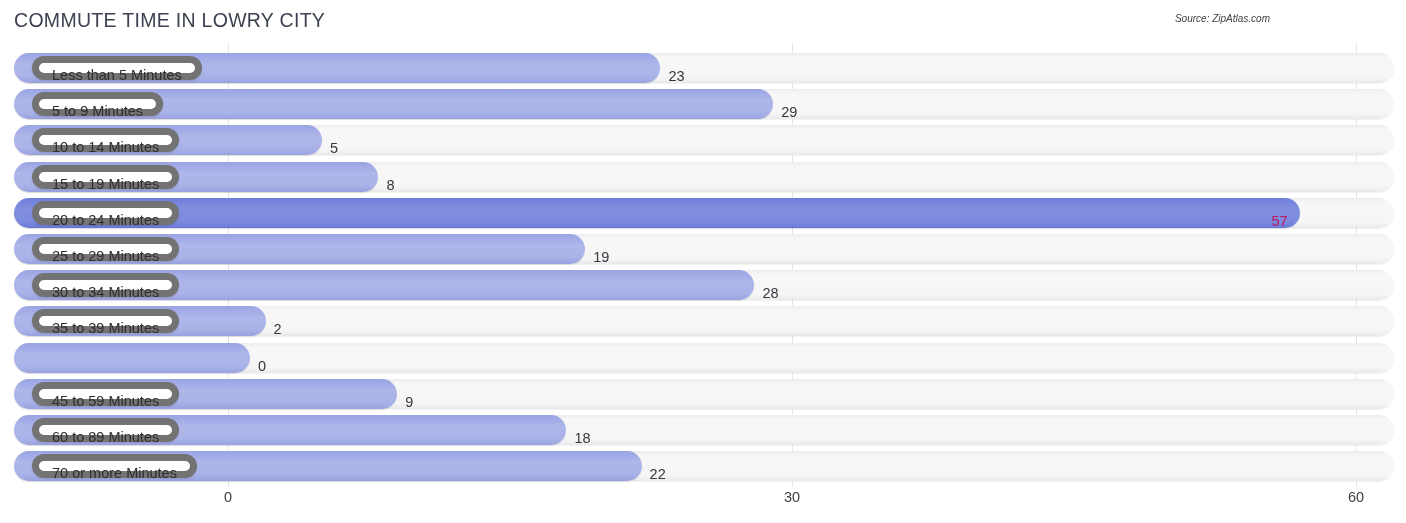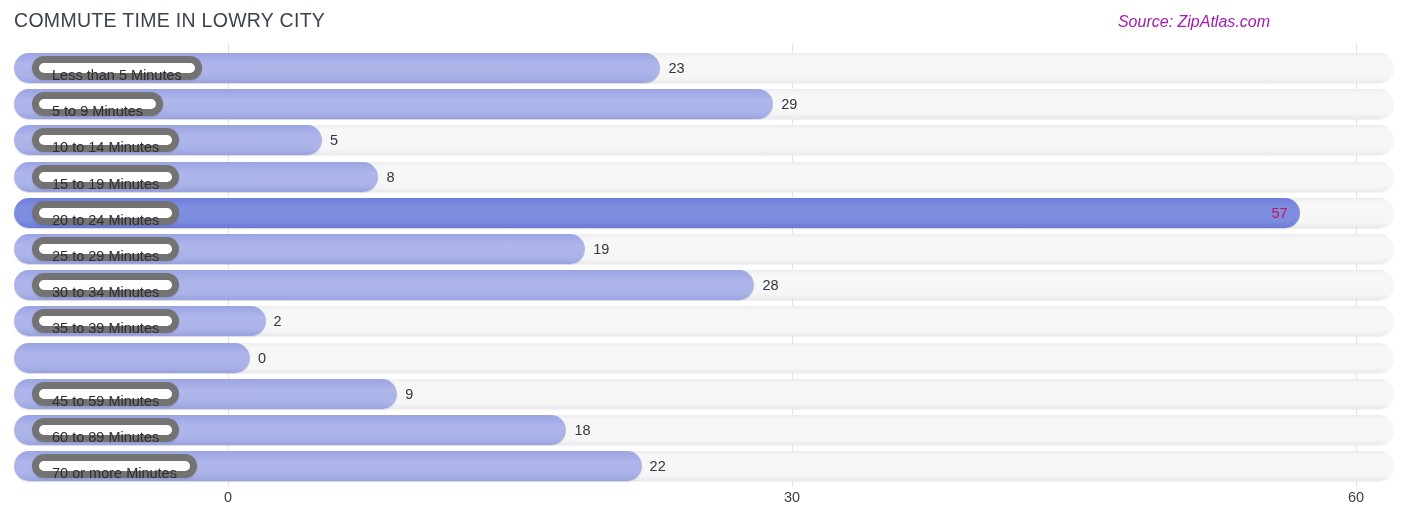--- a/index.html
+++ b/index.html
@@ -30,23 +30,23 @@
     font-size: 19.5px;
     letter-spacing: 0.3px;
     color: #3c4250;
     font-weight: 400;
     white-space: nowrap;
   }
   .chart-source {
     position: absolute;
     right: 10px;
     top: 13px;
-    font-size: 16px;
+    font-size: 10px;
     font-style: italic;
-    color: #a21caf;
+    color: #404040;
     white-space: nowrap;
   }
 
   
   .plot {
     position: absolute;
     left: 0;
     top: 44px;
     width: 1406px;
     height: 443px;
@@ -121,21 +121,21 @@
     box-shadow: 0 1px 2px rgba(0,0,0,0.12);
     font-size: 14.5px;
     color: #2e2e33;
     white-space: nowrap;
     box-sizing: border-box;
   }
 
   
   .value {
     position: absolute;
-    top: 0;
+    top: 8px;
     height: 26px;
     line-height: 30px;
     font-size: 14.5px;
     color: #35383d;
     white-space: nowrap;
   }
   .value.inside {
     color: #be185d;
     text-align: right;
   }

